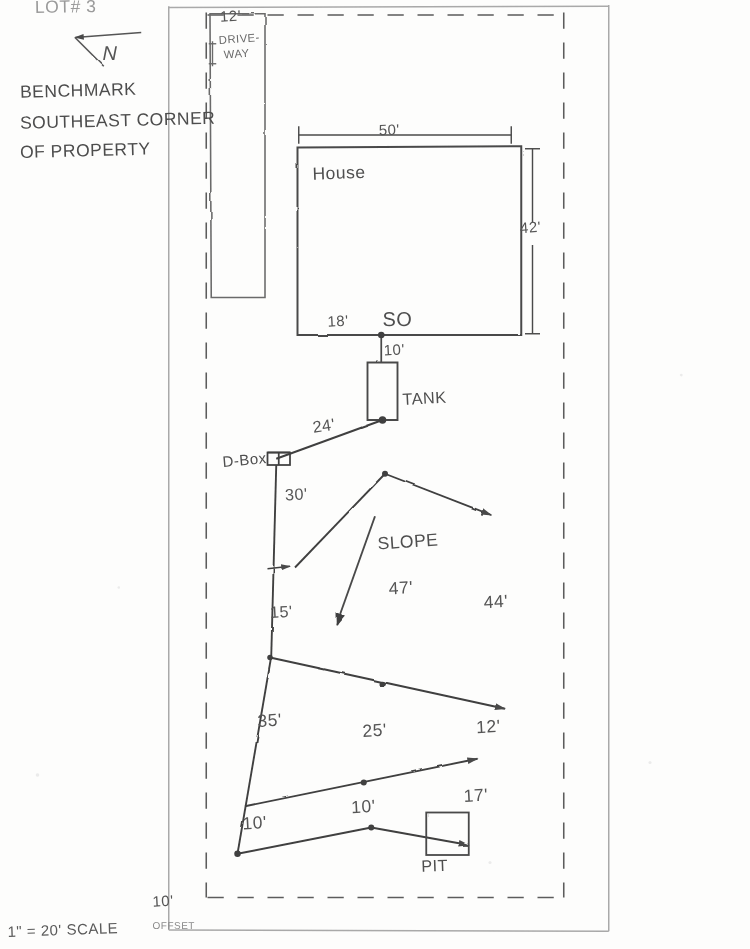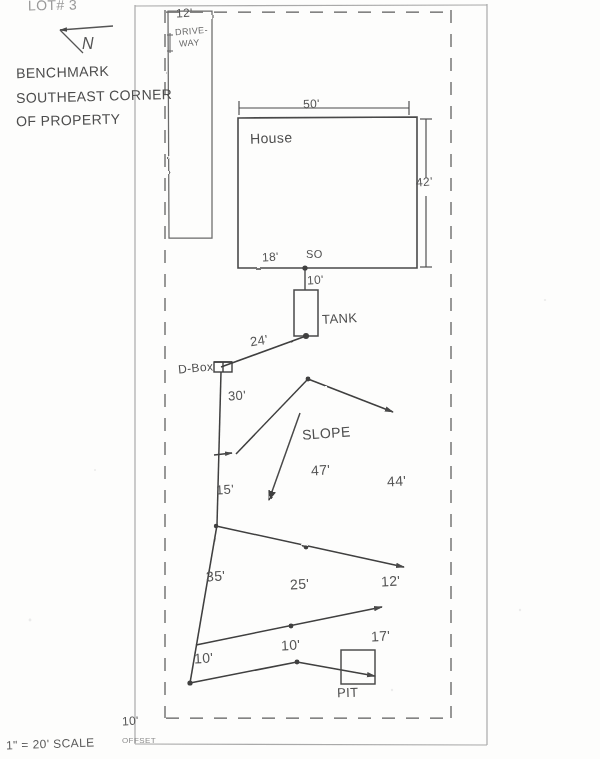--- a/index.html
+++ b/index.html
@@ -203,21 +203,21 @@
   <div class="hand note cap" style="left:16px; top:112px;">OF PROPERTY</div>
 
   <div class="hand dim" style="left:176px; top:6px; font-size:12px;">12'</div>
   <div class="hand tiny cap" style="left:175px; top:26px; transform:rotate(-4deg);">DRIVE-</div>
   <div class="hand tiny cap" style="left:179px; top:38px; transform:rotate(-4deg);">WAY</div>
 
   <div class="hand dim" style="left:303px; top:97px; font-size:12px; transform:rotate(-2deg);">50'</div>
   <div class="hand lbl" style="left:250px; top:130px; font-size:14px; transform:rotate(-2deg);">House</div>
   <div class="hand dim" style="left:416px; top:175px; font-size:12px; transform:rotate(-4deg);">42'</div>
   <div class="hand dim" style="left:262px; top:250px; font-size:12px;">18'</div>
-  <div class="hand" style="left:306px; top:248px; font-size:11px; color:#4f4f4f;">SO</div>
+  <div class="hand" style="left:306px; top:248px; font-size:16px; color:#4f4f4f;">SO</div>
   <div class="hand dim" style="left:307px; top:273px; font-size:12px;">10'</div>
 
   <div class="hand cap" style="left:322px; top:311px; font-size:13px; color:#4f4f4f; transform:rotate(-3deg);">TANK</div>
 
   <div class="hand" style="left:178px; top:361px; font-size:12px; color:#4f4f4f; transform:rotate(-5deg);">D-Box</div>
   <div class="hand dim" style="left:250px; top:333px; font-size:13px; transform:rotate(-8deg);">24'</div>
   <div class="hand dim" style="left:228px; top:388px;">30'</div>
 
   <div class="hand cap" style="left:302px; top:425px; font-size:14px; color:#4f4f4f; transform:rotate(-4deg);">SLOPE</div>
   <div class="hand dim" style="left:311px; top:462px; font-size:14px;">47'</div>

